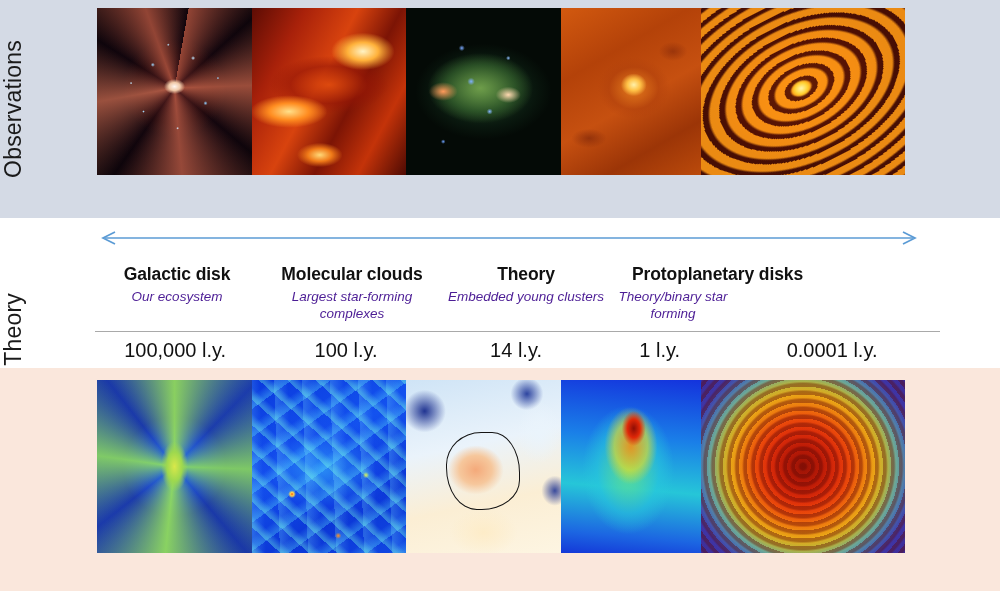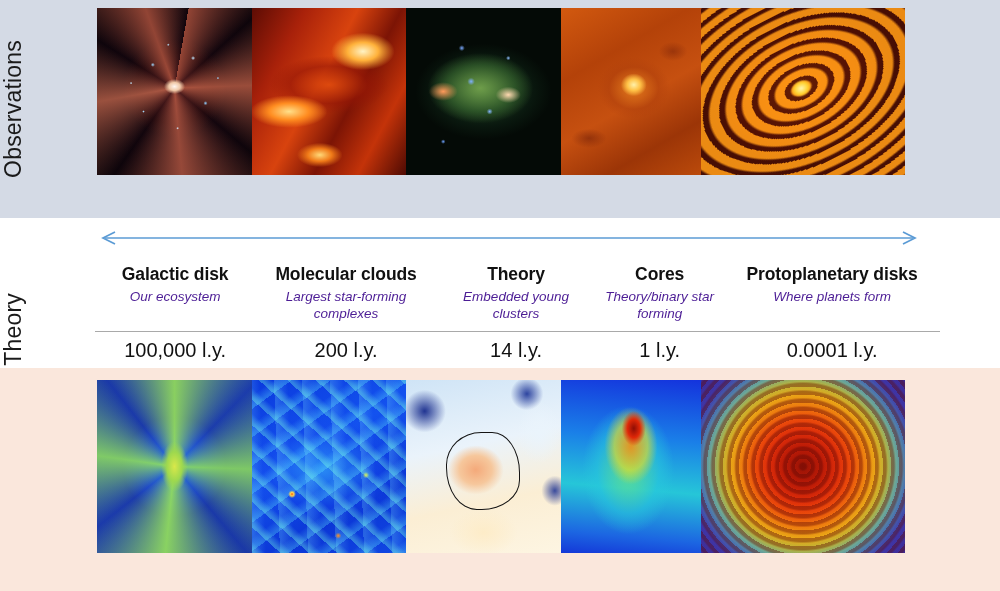--- a/index.html
+++ b/index.html
@@ -219,37 +219,35 @@
       <polyline points="808,1 820,7 808,13" fill="none" stroke="#5b9bd5" stroke-width="1.7"></polyline>
     </svg>
   </div>
 
   <div class="scale">
 
     <div class="scale-row">
       <div class="scol s1 sname">Galactic disk</div>
       <div class="scol s2 sname">Molecular clouds</div>
       <div class="scol s3 sname">Theory</div>
-      <div class="scol s4 sname">Cores</div>
       <div class="scol s5 sname">Protoplanetary disks</div>
     </div>
 
     <div class="scale-row desc-row">
       <div class="scol s1 sdesc">Our ecosystem</div>
       <div class="scol s2 sdesc">Largest star-forming complexes</div>
       <div class="scol s3 sdesc">Embedded young clusters</div>
       <div class="scol s4 sdesc">Theory/binary star forming</div>
-      <div class="scol s5 sdesc">Where planets form</div>
     </div>
 
     <div class="rule"></div>
 
     <div class="scale-row">
       <div class="scol s1 sdist">100,000 l.y.</div>
-      <div class="scol s2 sdist">200 l.y.</div>
+      <div class="scol s2 sdist">100 l.y.</div>
       <div class="scol s3 sdist">14 l.y.</div>
       <div class="scol s4 sdist">1 l.y.</div>
       <div class="scol s5 sdist">0.0001 l.y.</div>
     </div>
   </div>
 
   <div class="band band-theory"></div>
 
   <div class="side-theory">
     <div class="side-label">Theory</div>

